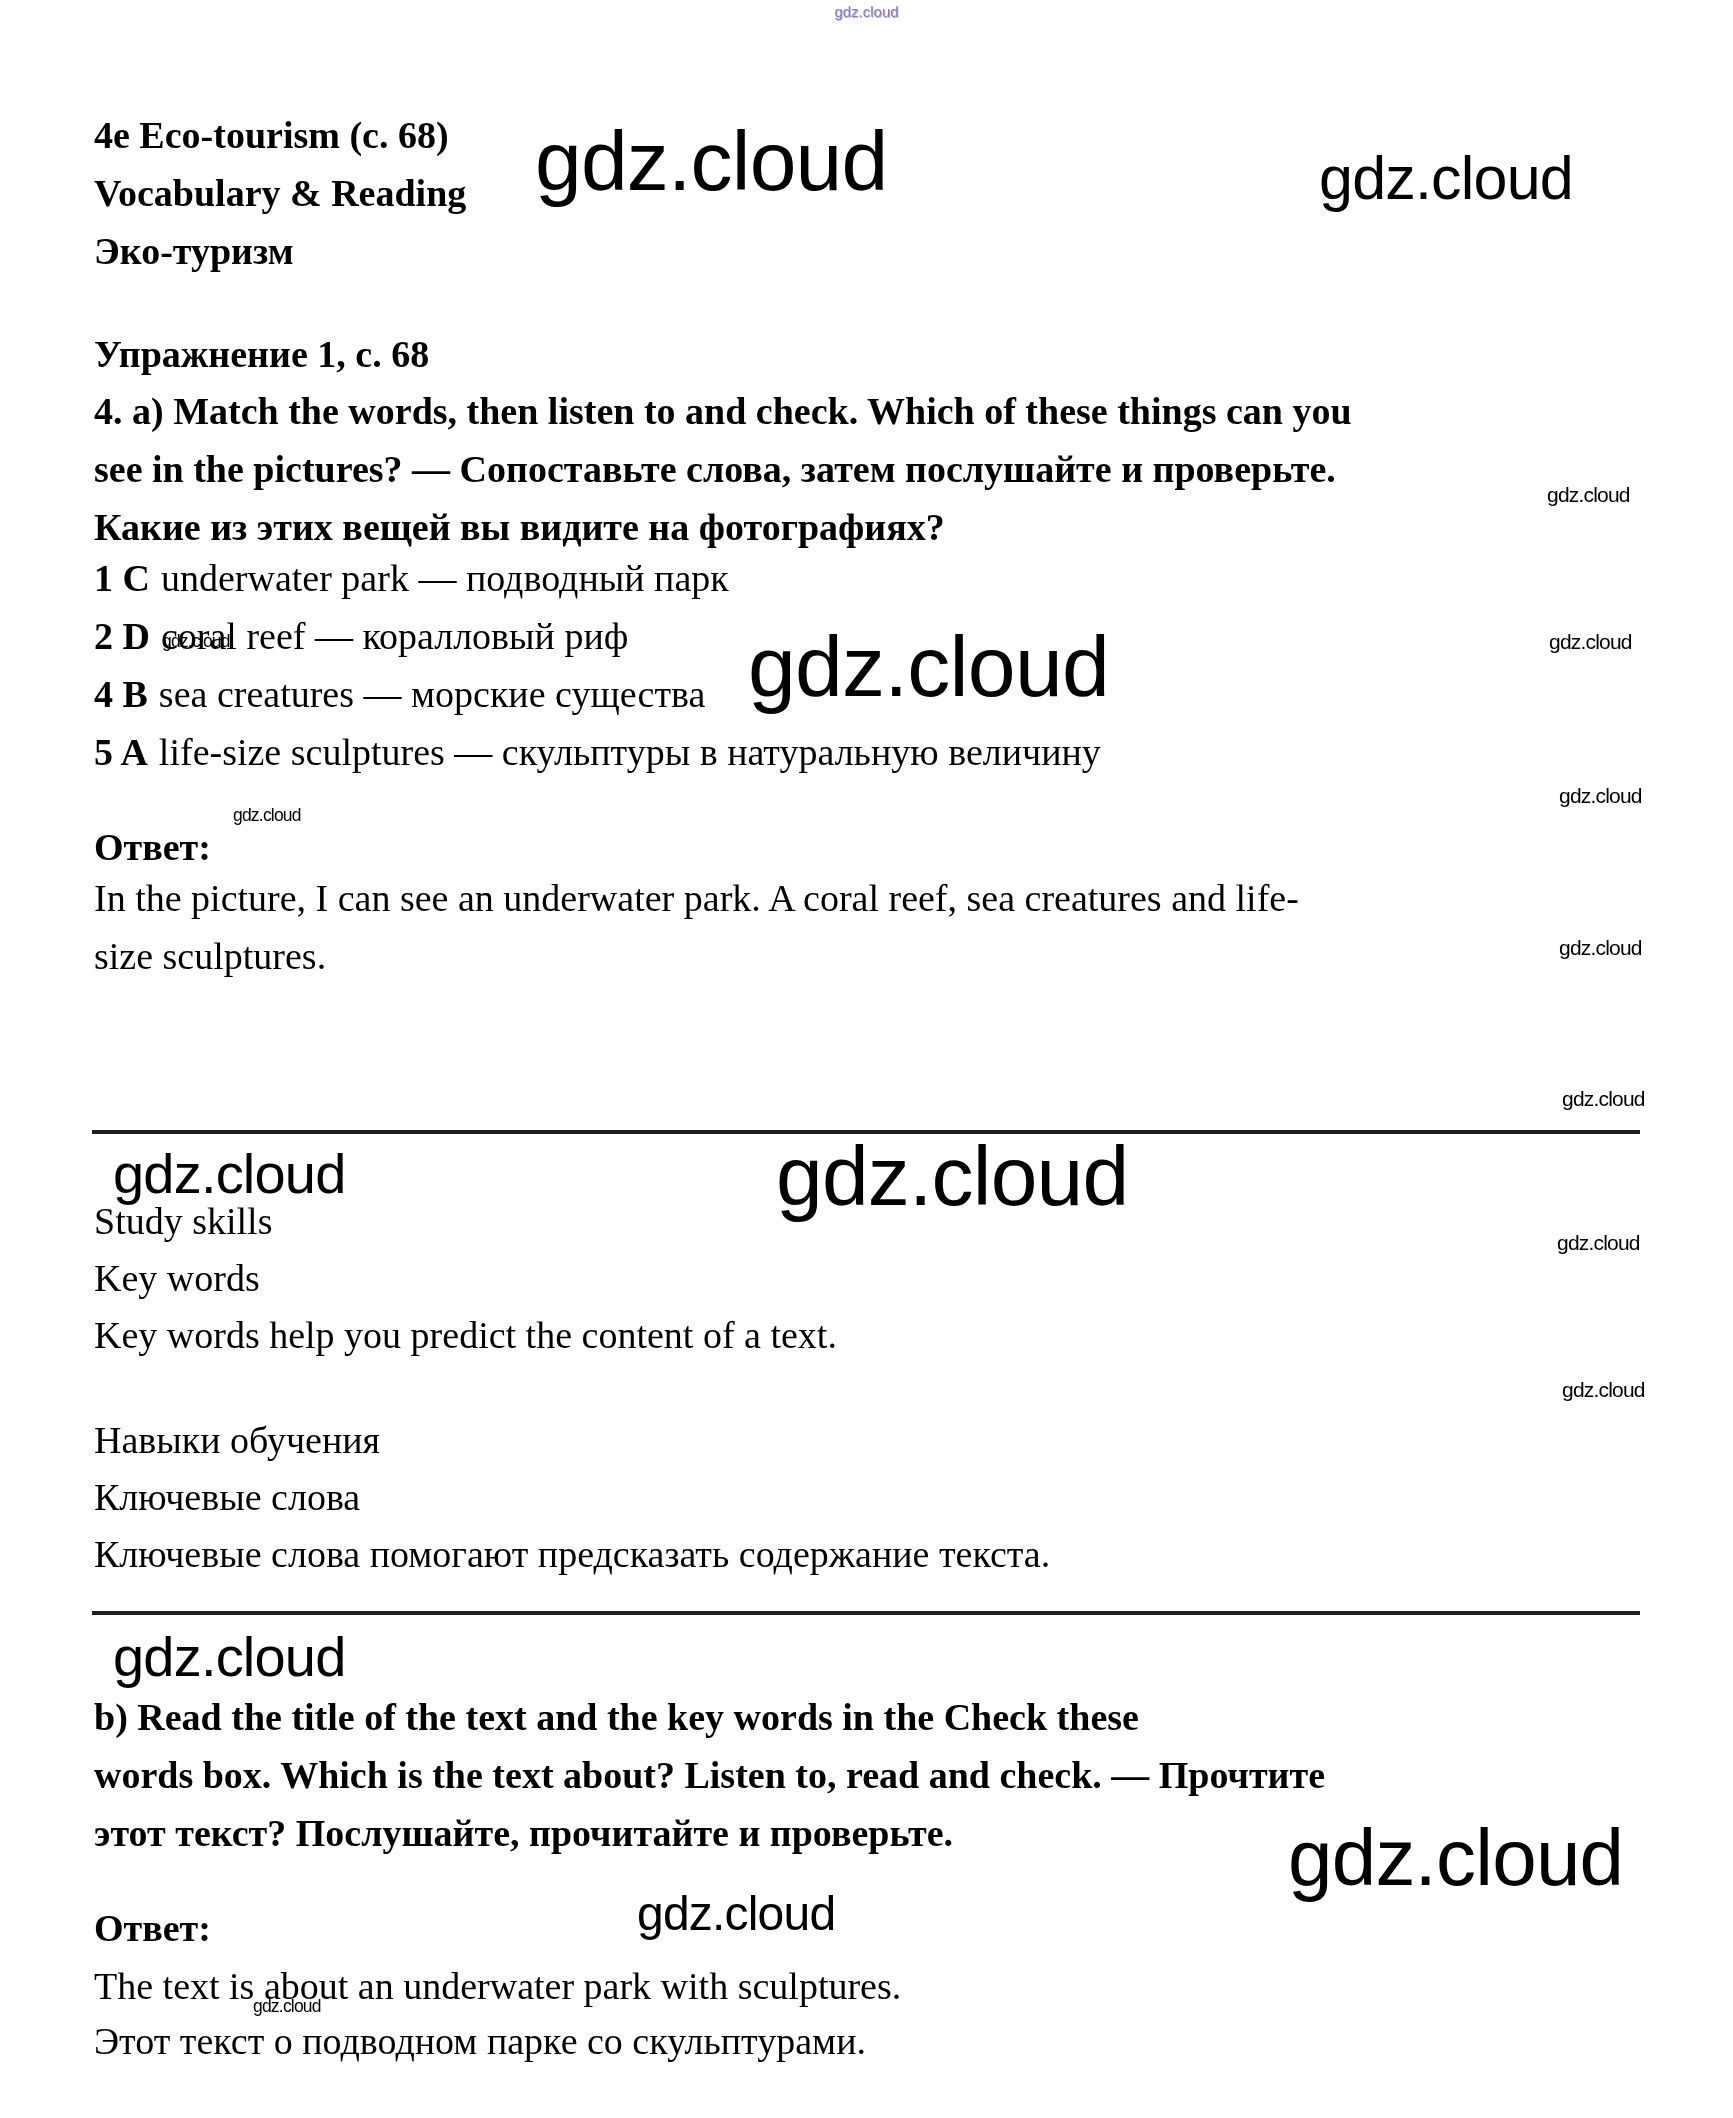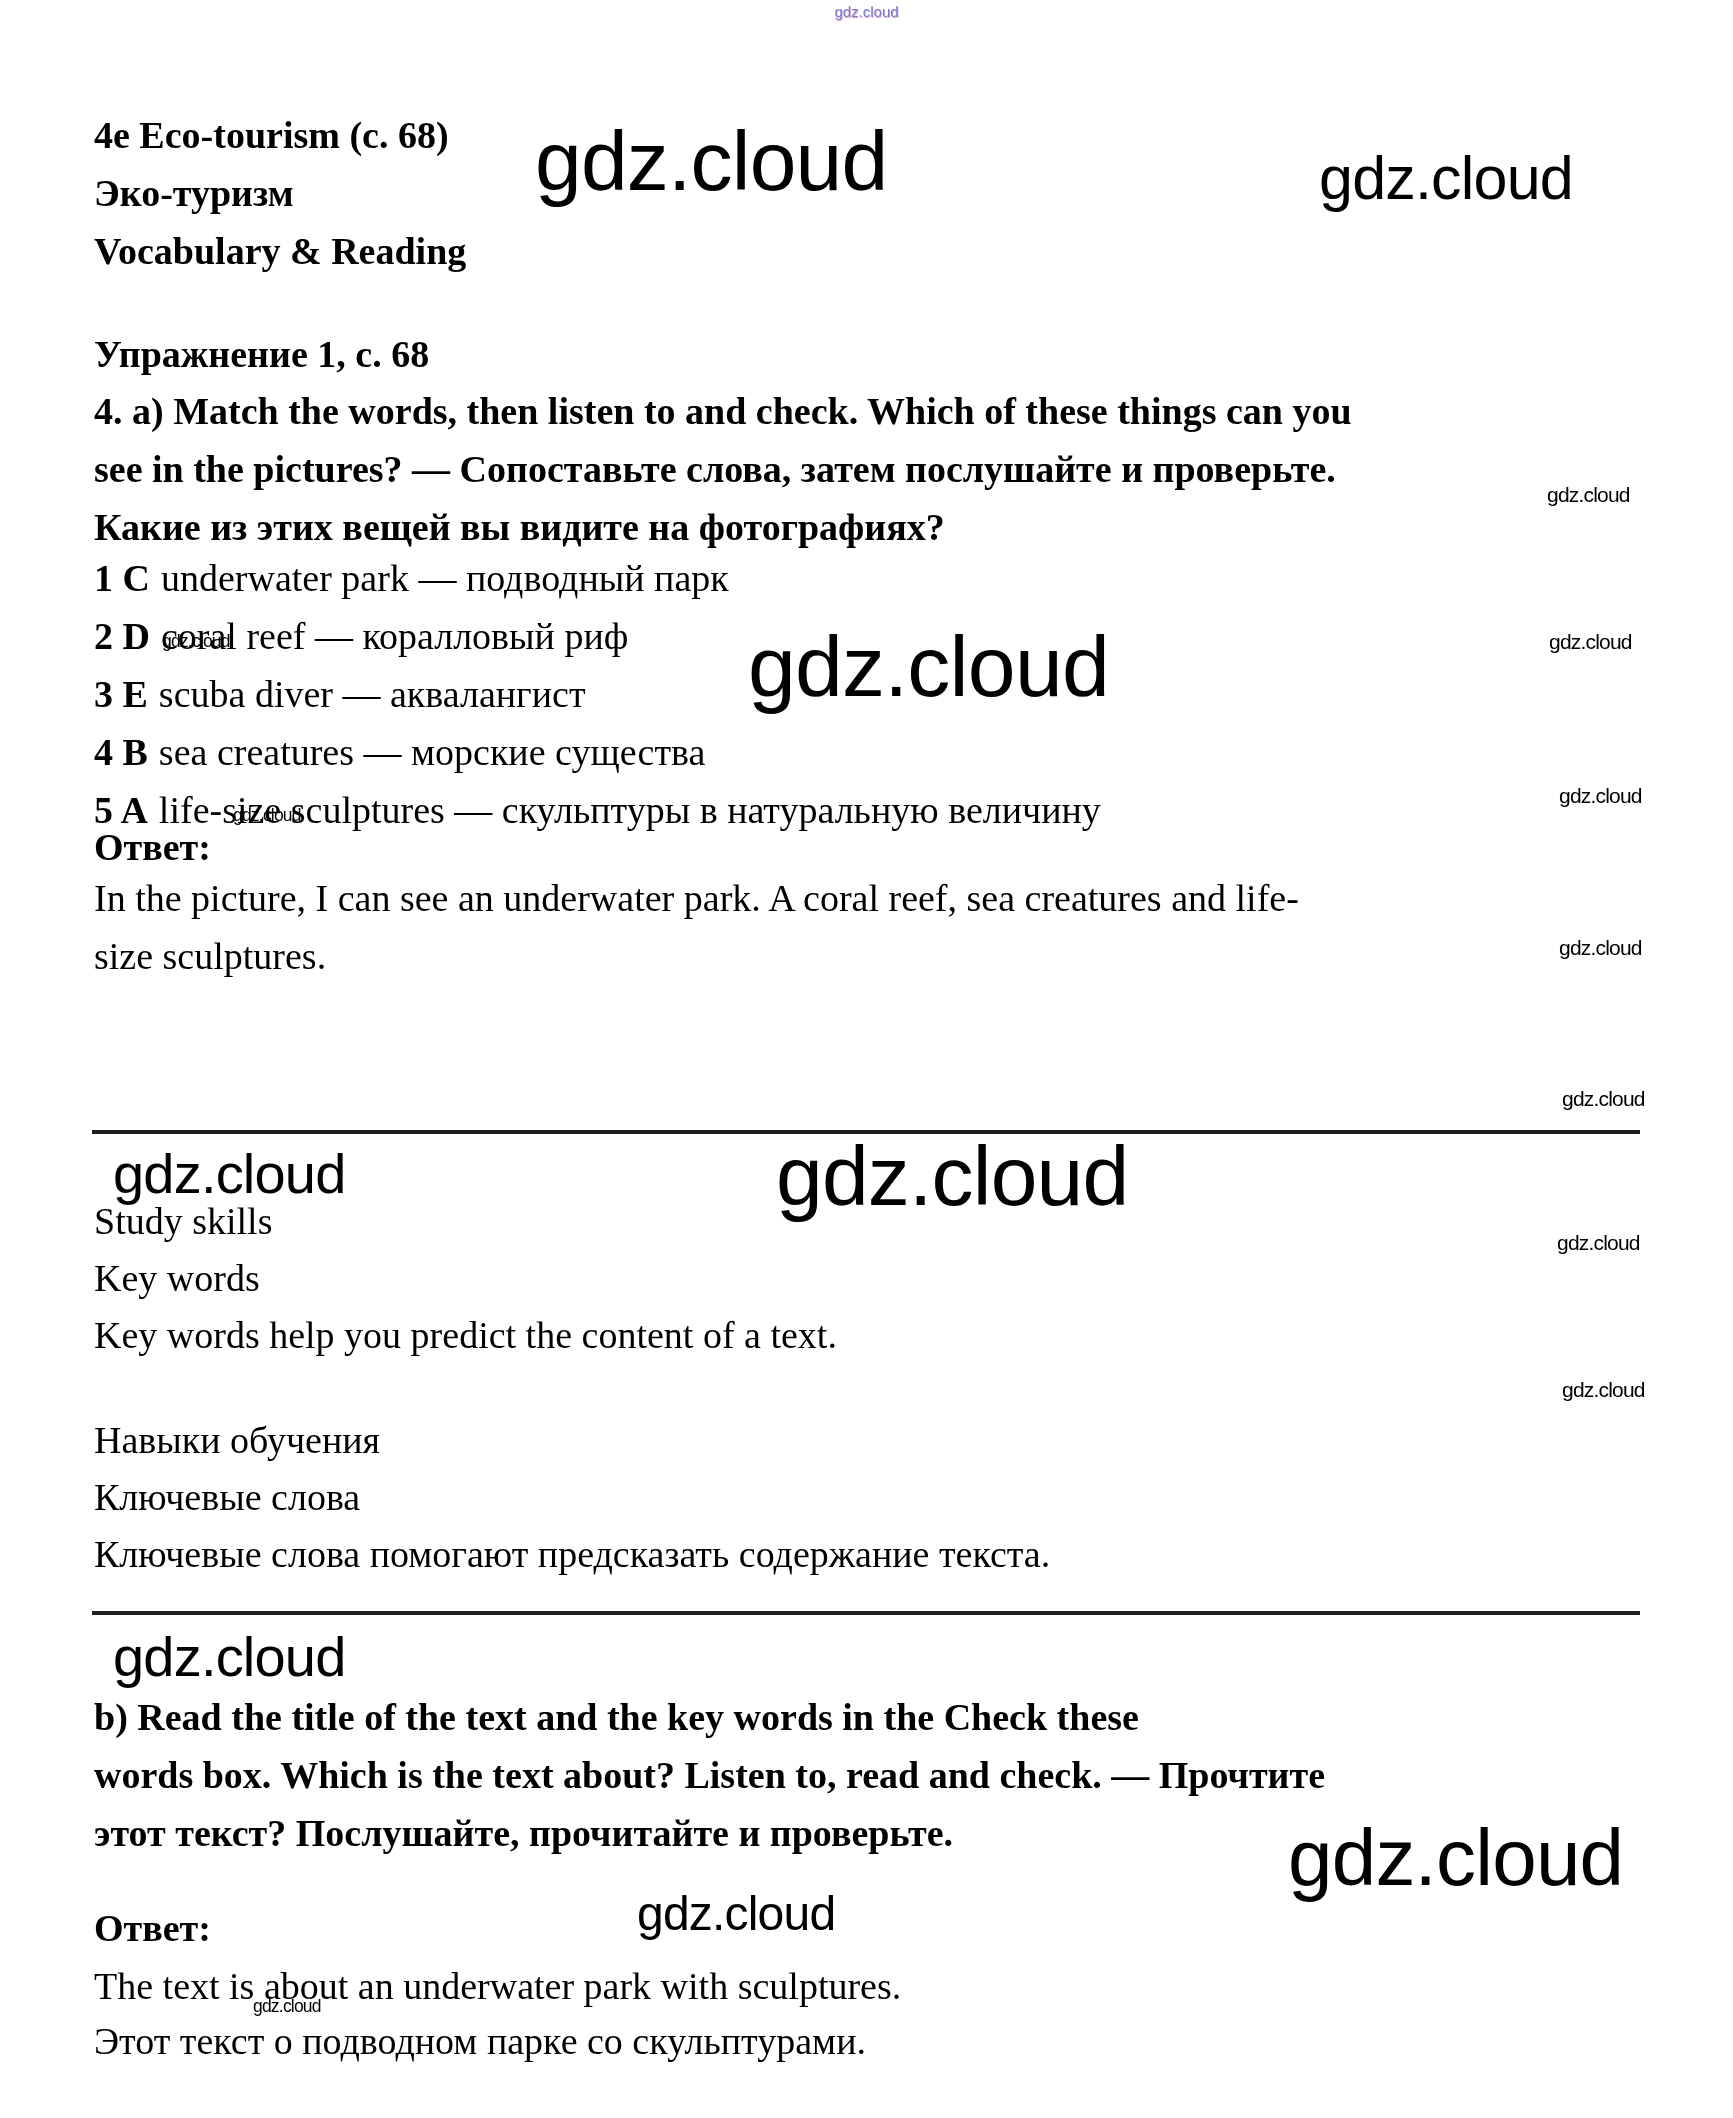--- a/index.html
+++ b/index.html
@@ -69,36 +69,35 @@
   <span class="wm" style="left:776px; top:1134px; font-size:84px;">gdz.cloud</span>
   <span class="wm" style="left:1557px; top:1232px; font-size:21px;">gdz.cloud</span>
   <span class="wm" style="left:1562px; top:1379px; font-size:21px;">gdz.cloud</span>
   <span class="wm" style="left:113px; top:1629px; font-size:56px;">gdz.cloud</span>
   <span class="wm" style="left:1288px; top:1818px; font-size:80px;">gdz.cloud</span>
   <span class="wm" style="left:637px; top:1890px; font-size:48px;">gdz.cloud</span>
   <span class="wm" style="left:253px; top:1998px; font-size:17.5px;">gdz.cloud</span>
 
   <div class="block b" style="top:106px;">
     <div>4e Eco-tourism (с. 68)</div>
+    <div>Vocabulary &amp; Reading</div>
     <div>Эко-туризм</div>
-    <div>Vocabulary &amp; Reading</div>
   </div>
 
   <div class="block b" style="top:325px;">Упражнение 1, с. 68</div>
 
   <div class="block b" style="top:382px;">
     <div>4. a) Match the words, then listen to and check. Which of these things can you</div>
     <div>see in the pictures? — Сопоставьте слова, затем послушайте и проверьте.</div>
     <div>Какие из этих вещей вы видите на фотографиях?</div>
   </div>
 
   <div class="block" style="top:549px;">
     <div class="row"><span class="key">1 C</span><span>underwater park — подводный парк</span></div>
     <div class="row"><span class="key">2 D</span><span>coral reef — коралловый риф</span></div>
-    <div class="row"><span class="key">3 E</span><span>scuba diver — аквалангист</span></div>
     <div class="row"><span class="key">4 B</span><span>sea creatures — морские существа</span></div>
     <div class="row"><span class="key">5 A</span><span>life-size sculptures — скульптуры в натуральную величину</span></div>
   </div>
 
   <div class="block b" style="top:818px;">Ответ:</div>
 
   <div class="block" style="top:869px;">
     <div>In the picture, I can see an underwater park. A coral reef, sea creatures and life-</div>
     <div>size sculptures.</div>
   </div>

